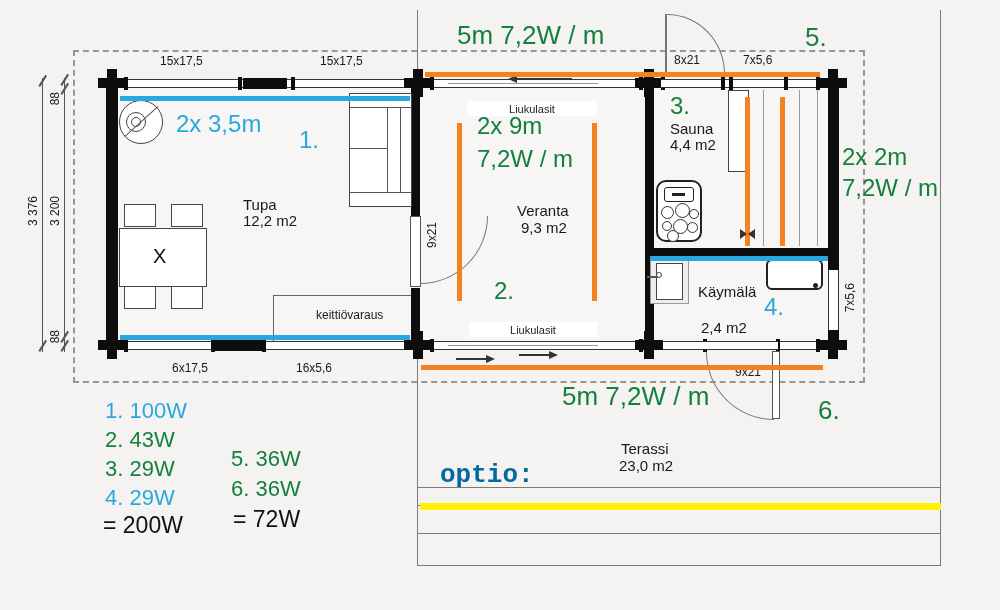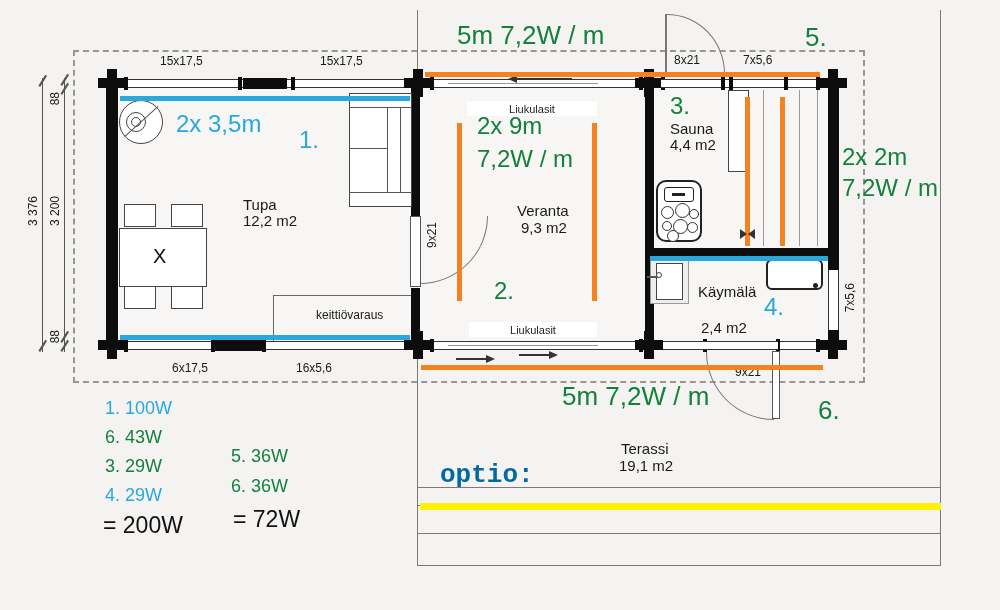--- a/index.html
+++ b/index.html
@@ -19,21 +19,21 @@
   .yellow-line{background:#FFF200;}
   .txt{position:absolute;white-space:nowrap;}
   .t-blue{color:#29A8DF;}
   .t-orange{color:#15803d;}
   .t-yellow{color:#0369a1;font-family:Liberation Mono, monospace;}
   .ann{font-size:24px;font-weight:500;}
   .ann-lg{font-size:26px;font-weight:500;}
   .dim{font-size:12px;color:#1a1a1a;}
   .room{font-size:15px;color:#1a1a1a;}
   .rot{writing-mode:vertical-rl;transform:rotate(180deg);}
-  .legend-row{font-size:18px;font-weight:500;}
+  .legend-row{font-size:22px;font-weight:500;}
   .legend-total{font-size:23px;font-weight:500;color:#111;}
   .tick{position:absolute;width:13px;height:1.5px;background:#555;transform:rotate(-58deg);}
   .chip{position:absolute;background:#fff;display:flex;align-items:center;justify-content:center;font-size:11px;color:#222;}
   .circle{position:absolute;border:1.5px solid #444;border-radius:50%;background:#fff;box-sizing:border-box;}
   .stone{position:absolute;border:1.5px solid #333;border-radius:50%;background:#fff;box-sizing:border-box;}
   .arc{position:absolute;box-sizing:border-box;background:transparent;}
 </style>
 </head>
 <body>
 
@@ -207,39 +207,39 @@
 
   <div class="txt room" style="left:243px;top:196px;">Tupa</div>
   <div class="txt room" style="left:243px;top:212px;">12,2 m2</div>
   <div class="txt room" style="left:517px;top:202px;">Veranta</div>
   <div class="txt room" style="left:521px;top:219px;">9,3 m2</div>
   <div class="txt room" style="left:670px;top:120px;">Sauna</div>
   <div class="txt room" style="left:670px;top:136px;">4,4 m2</div>
   <div class="txt room" style="left:698px;top:283px;">Käymälä</div>
   <div class="txt room" style="left:701px;top:299px;margin-top:20px;">2,4 m2</div>
   <div class="txt room" style="left:621px;top:440px;">Terassi</div>
-  <div class="txt room" style="left:619px;top:457px;">19,1 m2</div>
+  <div class="txt room" style="left:619px;top:457px;">23,0 m2</div>
 
   <div class="txt ann t-blue" style="left:176px;top:110px;">2x 3,5m</div>
   <div class="txt ann t-blue" style="left:299px;top:126px;">1.</div>
   <div class="txt ann t-orange" style="left:477px;top:112px;">2x 9m</div>
   <div class="txt ann t-orange" style="left:477px;top:145px;">7,2W / m</div>
   <div class="txt ann t-orange" style="left:494px;top:277px;">2.</div>
   <div class="txt ann t-orange" style="left:670px;top:92px;">3.</div>
   <div class="txt ann t-blue" style="left:764px;top:293px;">4.</div>
   <div class="txt ann-lg t-orange" style="left:457px;top:20px;">5m 7,2W / m</div>
   <div class="txt ann-lg t-orange" style="left:805px;top:22px;">5.</div>
   <div class="txt ann t-orange" style="left:842px;top:143px;">2x 2m</div>
   <div class="txt ann t-orange" style="left:842px;top:174px;">7,2W / m</div>
   <div class="txt ann-lg t-orange" style="left:562px;top:381px;">5m 7,2W / m</div>
   <div class="txt ann-lg t-orange" style="left:818px;top:395px;">6.</div>
   <div class="txt ann-lg t-yellow" style="left:440px;top:460px;font-weight:600;">optio:</div>
 
   <div class="txt legend-row t-blue" style="left:105px;top:398px;">1. 100W</div>
-  <div class="txt legend-row t-orange" style="left:105px;top:427px;">6. 43W</div>
+  <div class="txt legend-row t-orange" style="left:105px;top:427px;">2. 43W</div>
   <div class="txt legend-row t-orange" style="left:105px;top:456px;">3. 29W</div>
   <div class="txt legend-row t-blue" style="left:105px;top:485px;">4. 29W</div>
   <div class="txt legend-total" style="left:103px;top:512px;">= 200W</div>
   <div class="txt legend-row t-orange" style="left:231px;top:446px;">5. 36W</div>
   <div class="txt legend-row t-orange" style="left:231px;top:476px;">6. 36W</div>
   <div class="txt legend-total" style="left:233px;top:506px;">= 72W</div>
 
 </div>
 
 </body></html>

